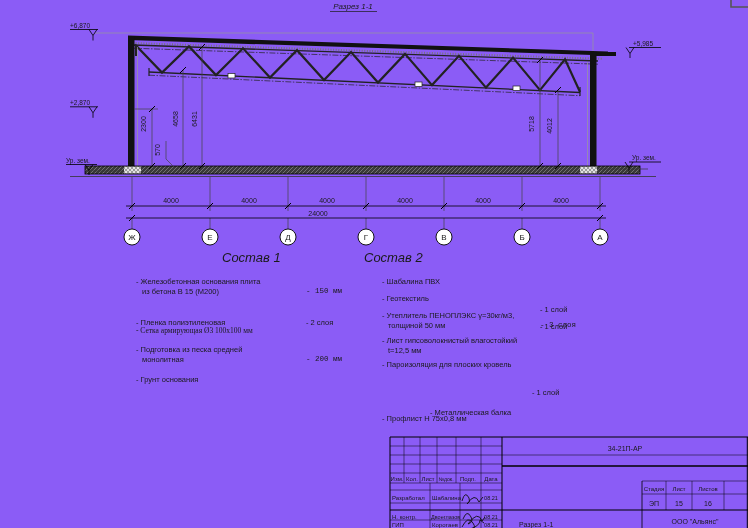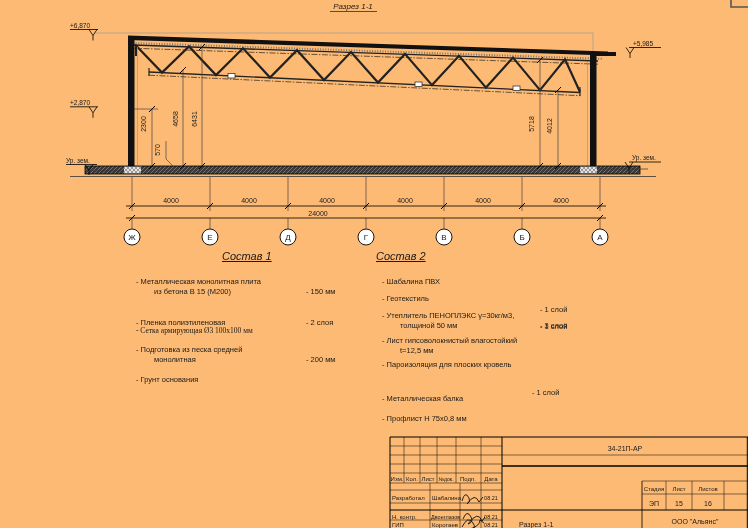--- a/index.html
+++ b/index.html
@@ -1,32 +1,32 @@
 <!DOCTYPE html>
 <html><head>
 <meta charset="utf-8">
 <style>
   html,body { margin:0; padding:0; background:#fff; }
   .canvas {
-    position:relative; width:748px; height:528px; background:#fdba74;
+    position:relative; width:748px; height:528px; background:#8b5cf6;
     font-family:"Liberation Sans", sans-serif; overflow:hidden; color:#1a1a1a;
   }
   svg.draw { position:absolute; left:0; top:0; }
   svg text { font-family:"Liberation Sans", sans-serif; fill:#1a1a1a; }
   .heading {
-    position:absolute; font-size:11px; font-style:italic;
-    text-decoration:underline; white-space:nowrap;
+    position:absolute; font-size:13px; font-style:italic;
+    white-space:nowrap;
   }
   .list { position:absolute; font-size:7.5px; }
   .item { position:absolute; white-space:nowrap; line-height:9.5px; }
-  .item .l2 { padding-left:6px;margin-left:12px; }
+  .item .l2 { padding-left:6px; }
   .item .val { position:absolute; white-space:nowrap; }
   .c1 .val { left:170px; }
   .c2 .val { left:158px;margin-top:28px; }
-  .val.on2 { bottom:0; }
+  .val.on2 { bottom:0;font-family:Liberation Mono, monospace; }
   .val.on1 { top:0; }
 </style>
 </head>
 <body>
 
 <div class="canvas">
 
 <svg class="draw" width="748" height="528" viewBox="0 0 748 528">
   <defs>
     <pattern id="slabHatch" width="4" height="4" patternUnits="userSpaceOnUse">
@@ -236,42 +236,42 @@
     </g>
 
     <text x="519" y="527" font-size="7">Разрез 1-1</text>
     <text x="695" y="524" font-size="7" text-anchor="middle">ООО "Альянс"</text>
   </g>
 </svg>
 
 <div class="heading" style="left:222px; top:250px;">Состав 1</div>
 <div class="list c1" style="left:136px; top:274px; width:240px;">
   <div class="item" style="top:3px;">
-    <div>- Металлическая  монолитная плита</div>
+    <div>- Железобетонная  основания плита</div>
     <div class="l2">из бетона В 15 (М200)</div>
     <div class="val on2">- 150 мм</div>
   </div>
   <div class="item" style="top:44px;">
     <div>- Пленка полиэтиленовая</div>
     <div class="val on1">- 2 слоя</div>
   </div>
   <div class="item" style="top:52px;font-family:Liberation Serif, serif;">
     <div>- Сетка армирующая Ø3 100х100 мм</div>
   </div>
   <div class="item" style="top:71px;">
     <div>- Подготовка из песка средней</div>
     <div class="l2">монолитная</div>
     <div class="val on2">- 200 мм</div>
   </div>
   <div class="item" style="top:101px;">
     <div>- Грунт основания</div>
   </div>
 </div>
 
-<div class="heading" style="left:376px; top:250px;">Состав 2</div>
+<div class="heading" style="left:364px; top:250px;">Состав 2</div>
 <div class="list c2" style="left:382px; top:274px; width:220px;">
   <div class="item" style="top:3px;">
     <div>- Шабалина ПВХ</div>
     <div class="val on1">- 1 слой</div>
   </div>
   <div class="item" style="top:20px;">
     <div>- Геотекстиль</div>
     <div class="val on1">- 1 слой</div>
   </div>
   <div class="item" style="top:37px;">
@@ -283,18 +283,18 @@
     <div>- Лист гипсоволокнистый влагостойкий</div>
     <div class="l2">t=12,5 мм</div>
   </div>
   <div class="item" style="top:86px;">
     <div>- Пароизоляция для плоских кровель</div>
     <div class="val on1" style="left:150px;">- 1 слой</div>
   </div>
   <div class="item" style="top:112px;margin-top:28px;">
     <div>- Профлист Н 75х0,8 мм</div>
   </div>
-  <div class="item" style="top:120px;">
+  <div class="item" style="top:134px;margin-left:48px;">
     <div>- Металлическая балка</div>
   </div>
 </div>
 
 </div>
 
 </body></html>

